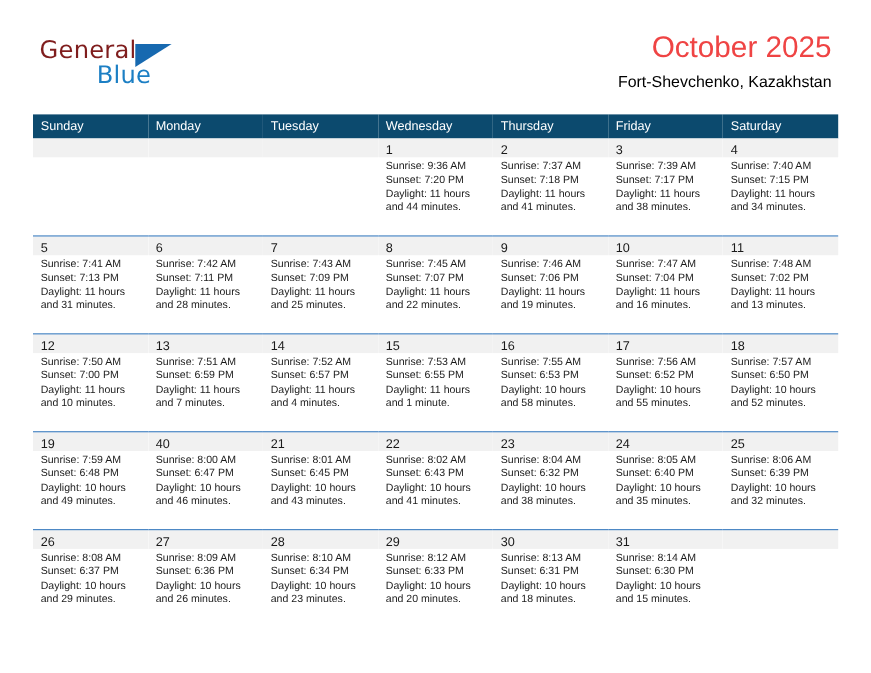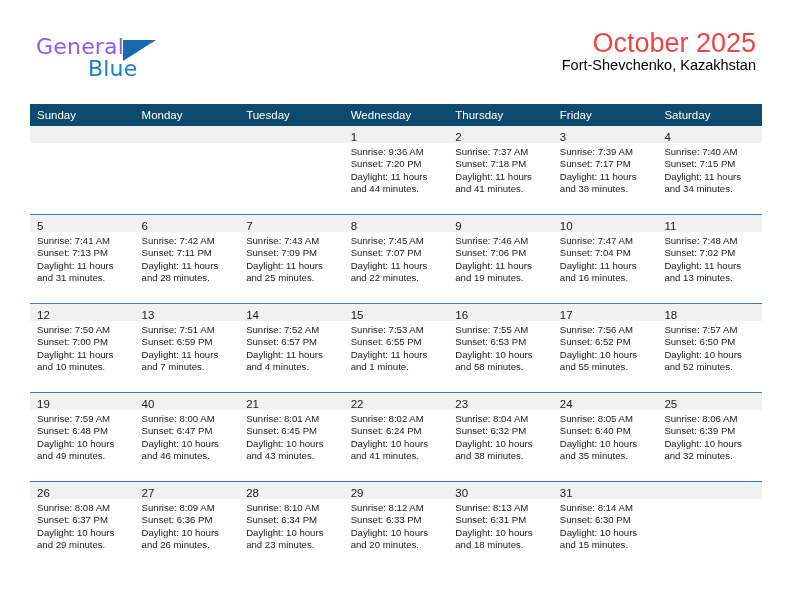--- a/index.html
+++ b/index.html
@@ -37,21 +37,21 @@
     top: 34px;
     width: 180px;
     height: 54px;
   }
   .logo-general {
     position: absolute;
     left: 0;
     top: 0;
     font-size: 22px;
     letter-spacing: 0.2px;
-    color: #8b5cf6;
+    color: #7f1d1d;
     font-family: "DejaVu Sans", sans-serif;
     font-weight: 400;
   }
   .logo-blue {
     position: absolute;
     left: 52px;
     top: 22px;
     font-size: 22px;
     letter-spacing: 0.2px;
     color: #1c7fc4;
@@ -76,21 +76,21 @@
   }
   .cal-title {
     font-size: 27px;
     font-weight: 400;
     color: #ef4444;
     line-height: 1.12;
     font-family: "Liberation Sans", sans-serif;
     white-space: nowrap;
   }
   .cal-subtitle {
-    margin-top: 0;
+    margin-top: 10px;
     font-size: 14.5px;
     font-weight: 400;
     color: #000000;
     line-height: 1.1;
     font-family: "Liberation Sans", sans-serif;
     white-space: nowrap;
   }
 
   
   .calendar {
@@ -457,21 +457,21 @@
               <div class="cell-line">Daylight: 10 hours</div>
               <div class="cell-line">and 43 minutes.</div>
             </div>
           </div>
         </td>
         <td>
           <div class="cell-inner">
             <div class="daynum-strip"><span class="daynum">22</span></div>
             <div class="cell-body">
               <div class="cell-line">Sunrise: 8:02 AM</div>
-              <div class="cell-line">Sunset: 6:24 PM</div>
+              <div class="cell-line">Sunset: 6:43 PM</div>
               <div class="cell-line">Daylight: 10 hours</div>
               <div class="cell-line">and 41 minutes.</div>
             </div>
           </div>
         </td>
         <td>
           <div class="cell-inner">
             <div class="daynum-strip"><span class="daynum">23</span></div>
             <div class="cell-body">
               <div class="cell-line">Sunrise: 8:04 AM</div>

